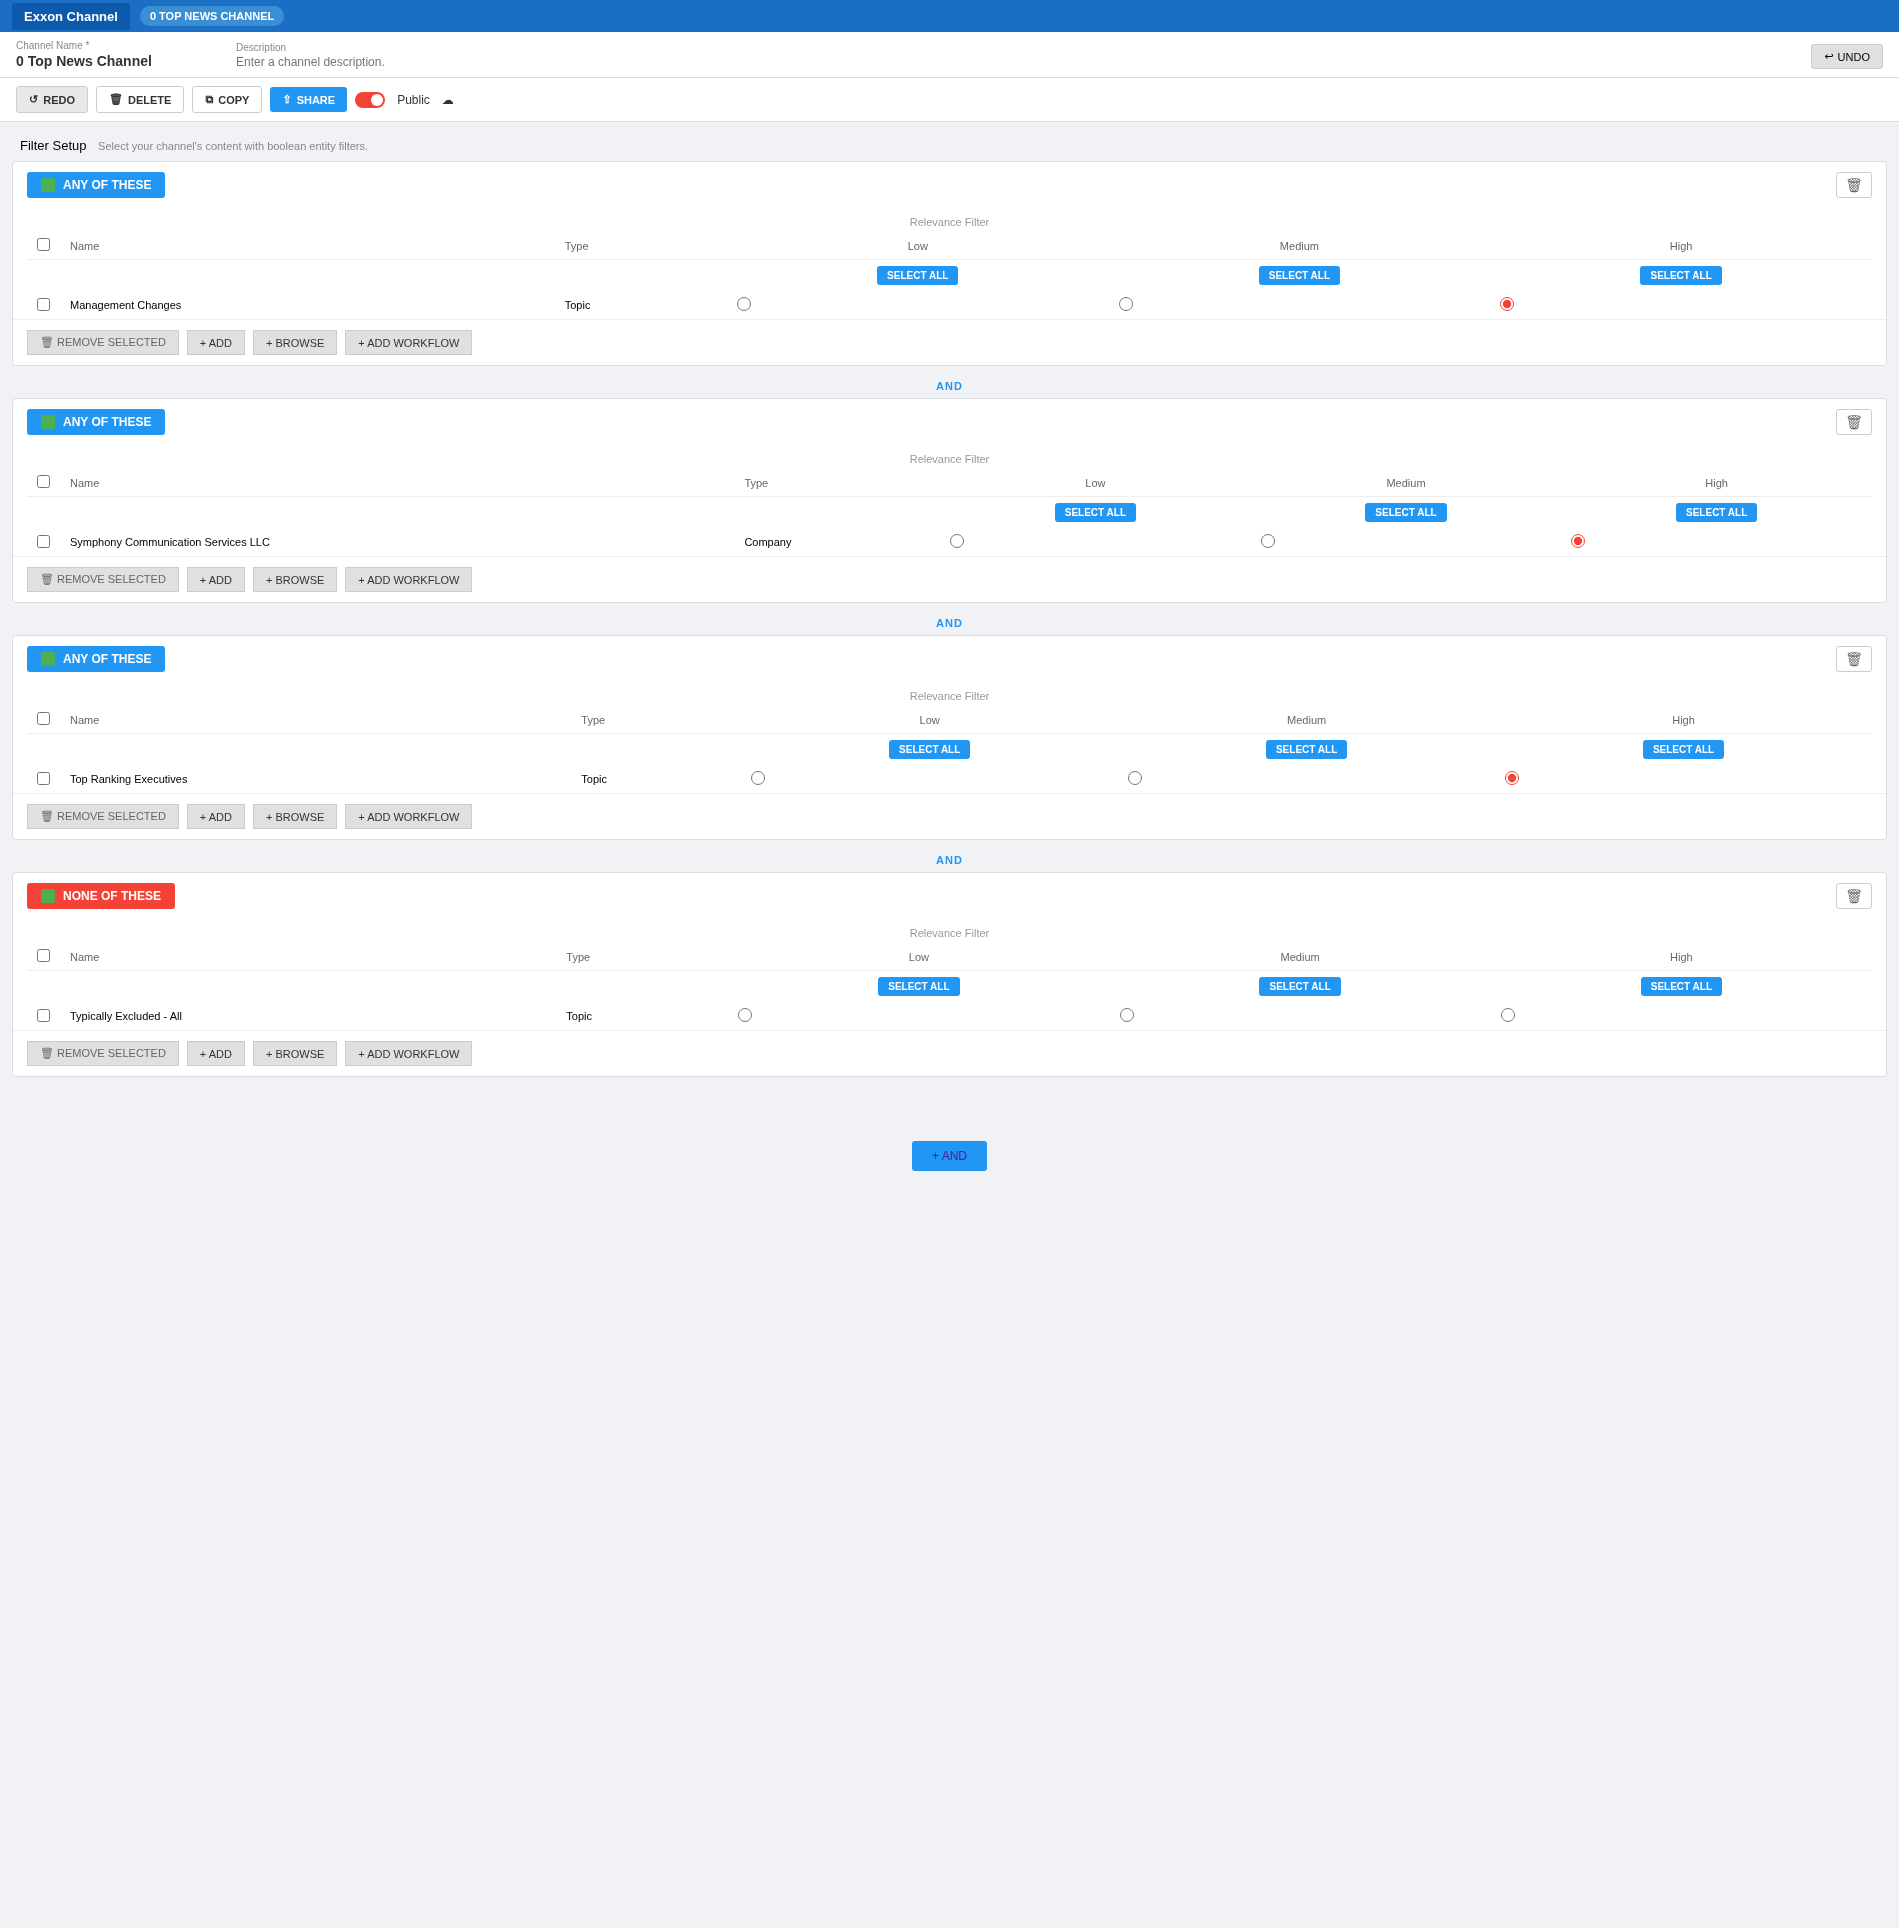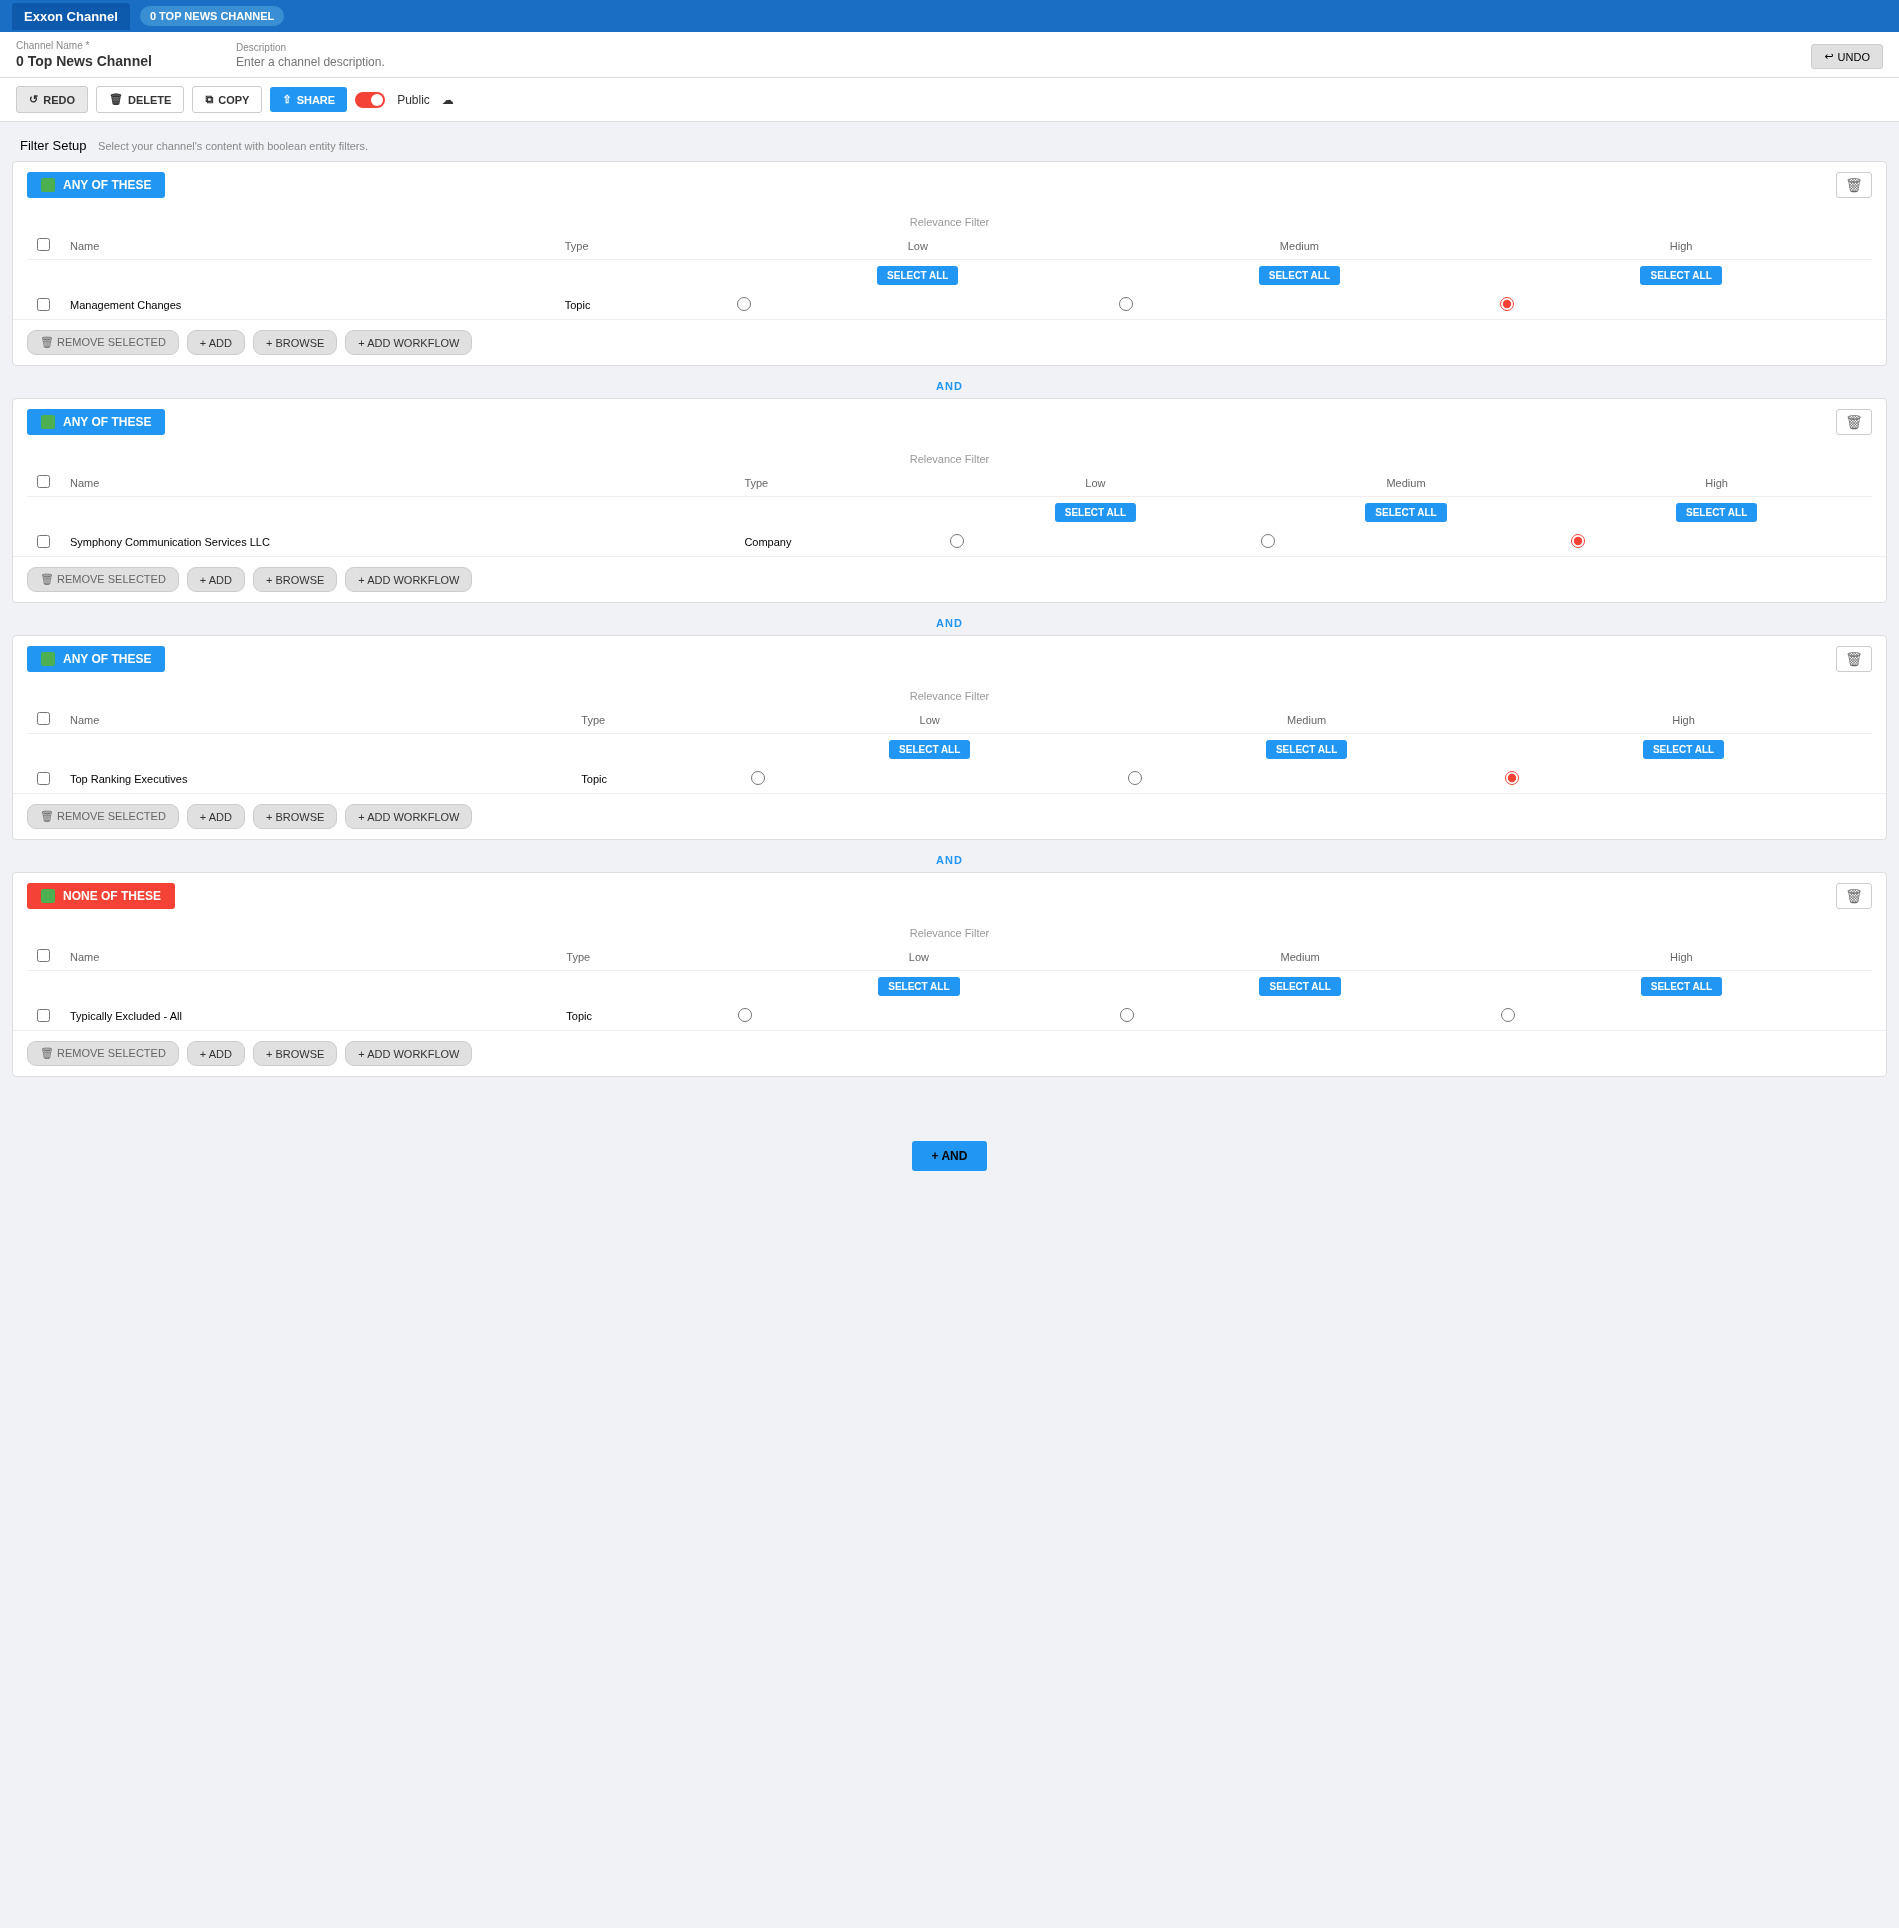--- a/index.html
+++ b/index.html
@@ -223,21 +223,21 @@
     
     .filter-actions {
       padding: 10px 14px;
       display: flex;
       gap: 8px;
       border-top: 1px solid #eee;
     }
     .action-btn {
       background: #e0e0e0;
       border: 1px solid #ccc;
-      border-radius: 9px;
+      border-radius: 0;
       padding: 5px 12px;
       font-size: 11px;
       cursor: pointer;
       display: flex;
       align-items: center;
       gap: 4px;
       color: #333;
     }
     .action-btn.remove { color: #666; }
 
@@ -251,26 +251,26 @@
       letter-spacing: 1px;
     }
 
     
     .bottom-and {
       text-align: center;
       padding: 16px 0;
     }
     .bottom-and-btn {
       background: #2196f3;
-      color: #000000;
+      color: #4c1d95;
       border: none;
       border-radius: 3px;
       padding: 8px 20px;
       font-size: 12px;
-      font-weight: bold;
+      font-weight: normal;
       cursor: pointer;
     }
 
     input[type="checkbox"] {
       width: 13px;
       height: 13px;
       cursor: pointer;
     }
   </style>
 </head>

